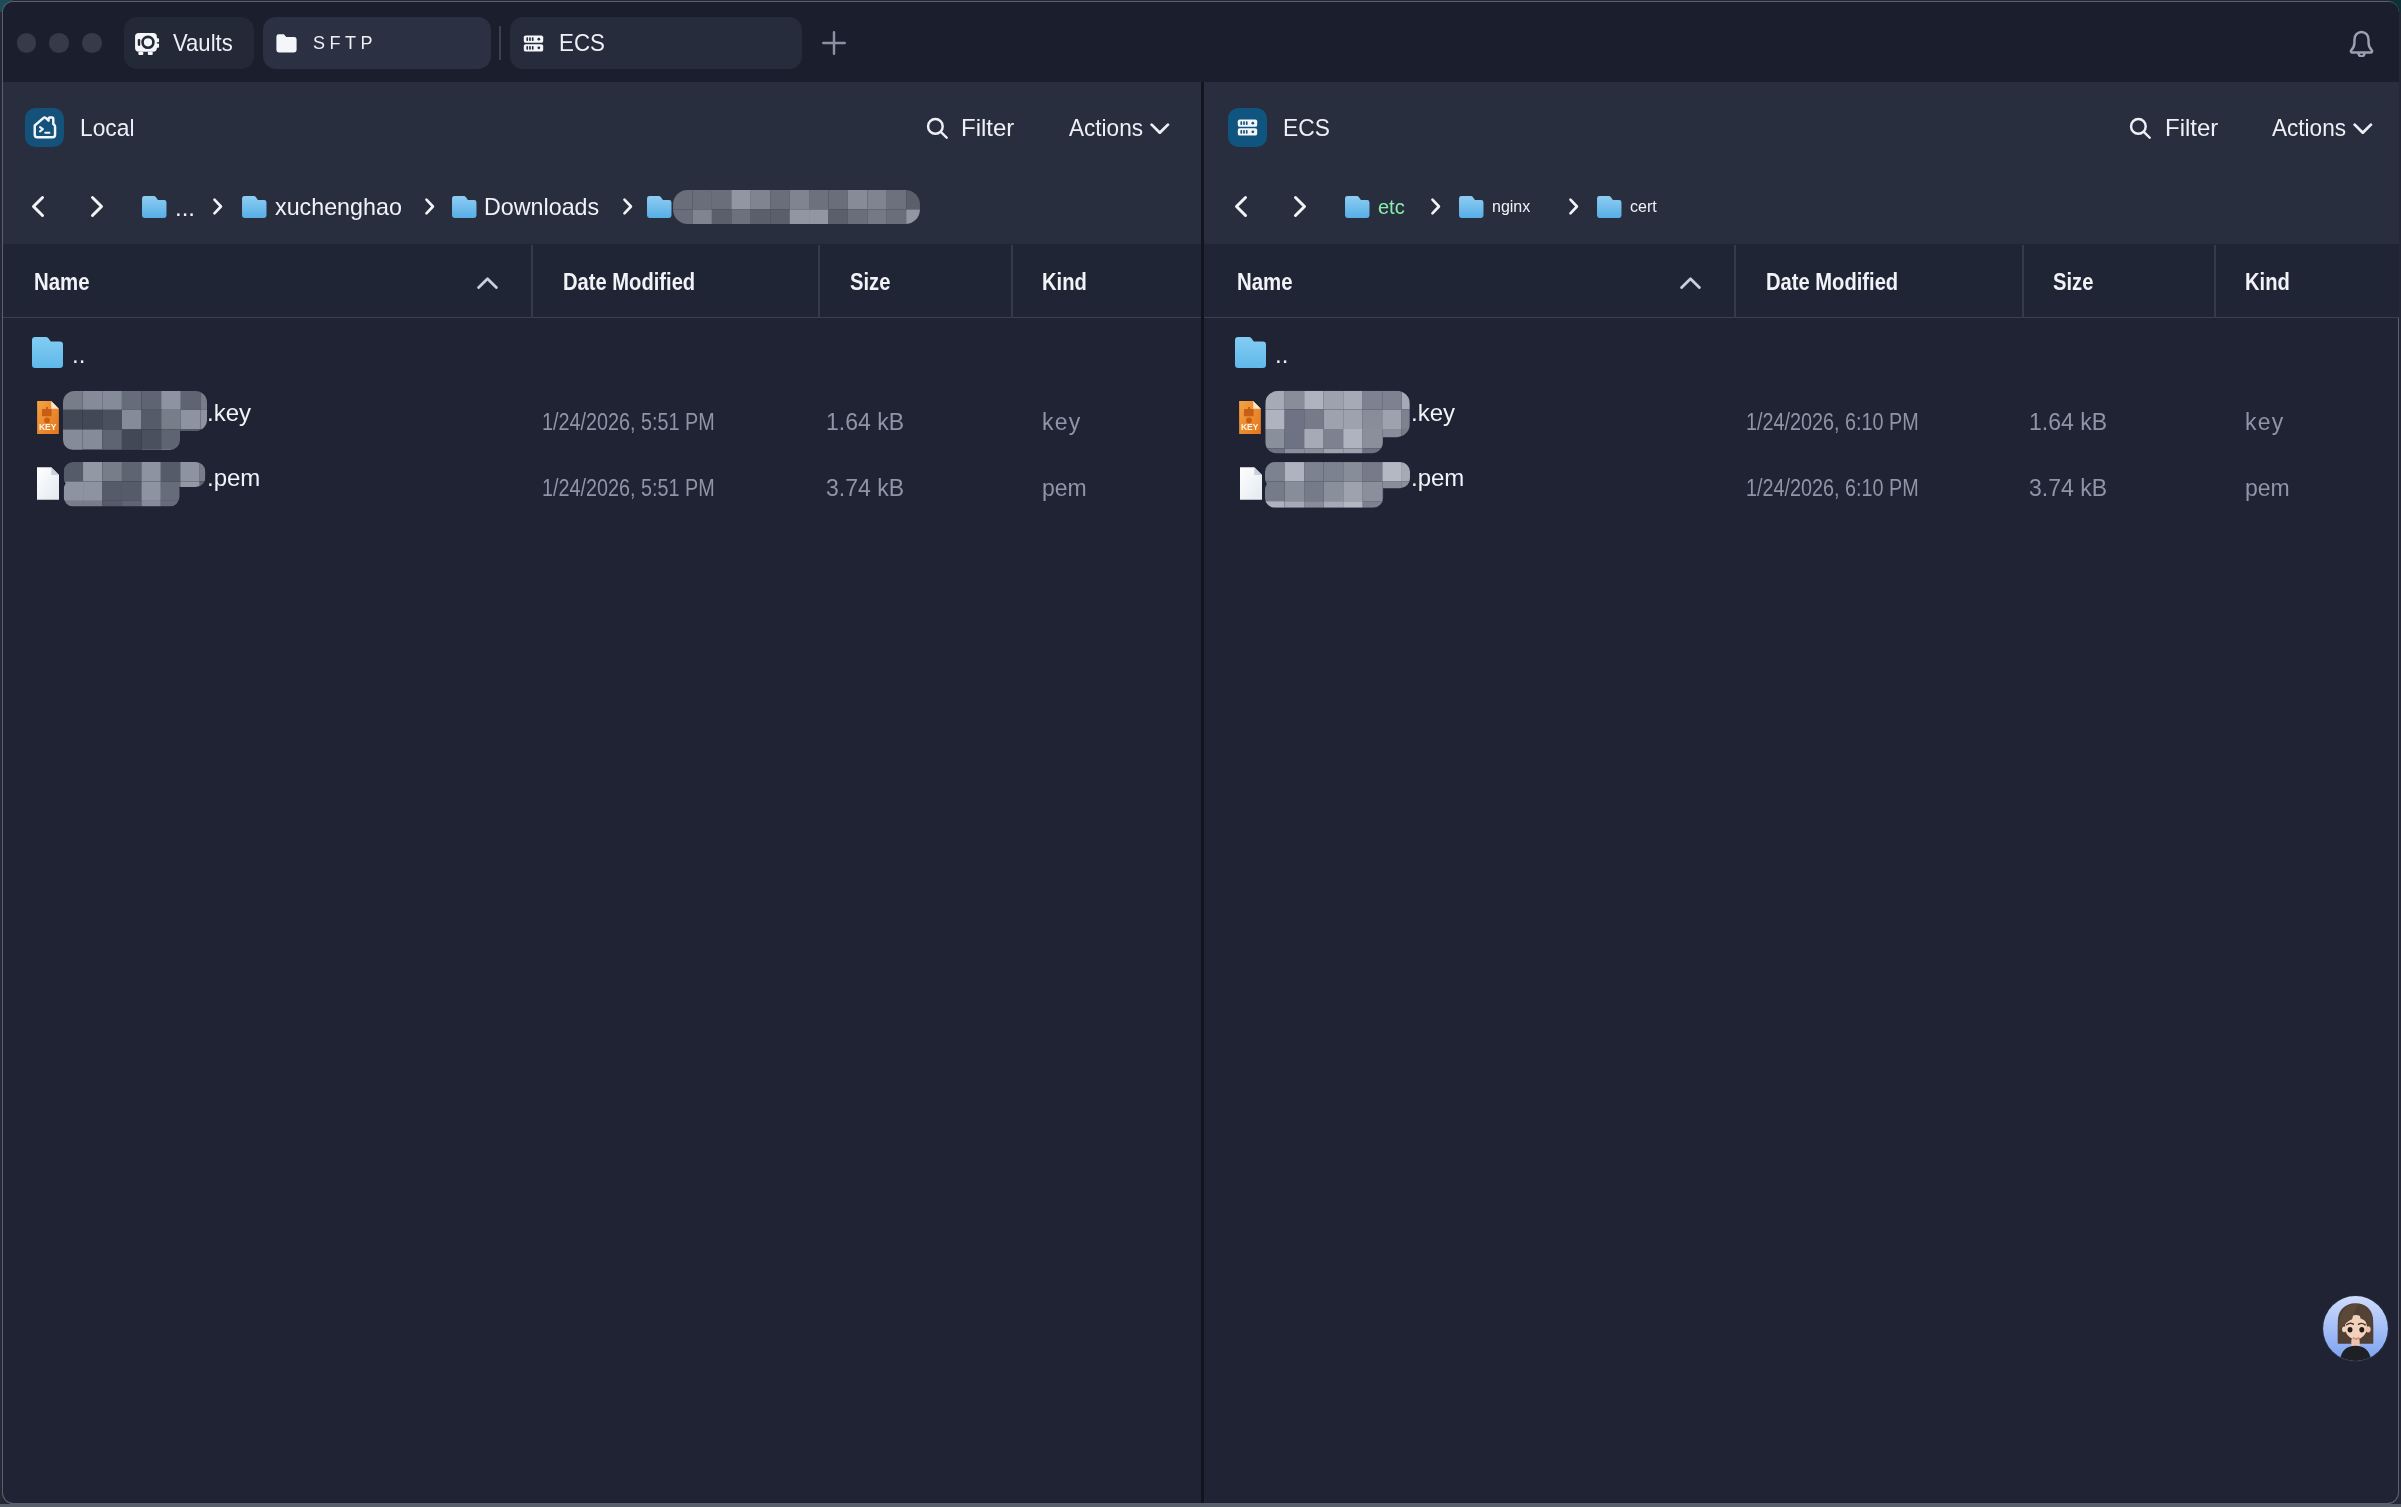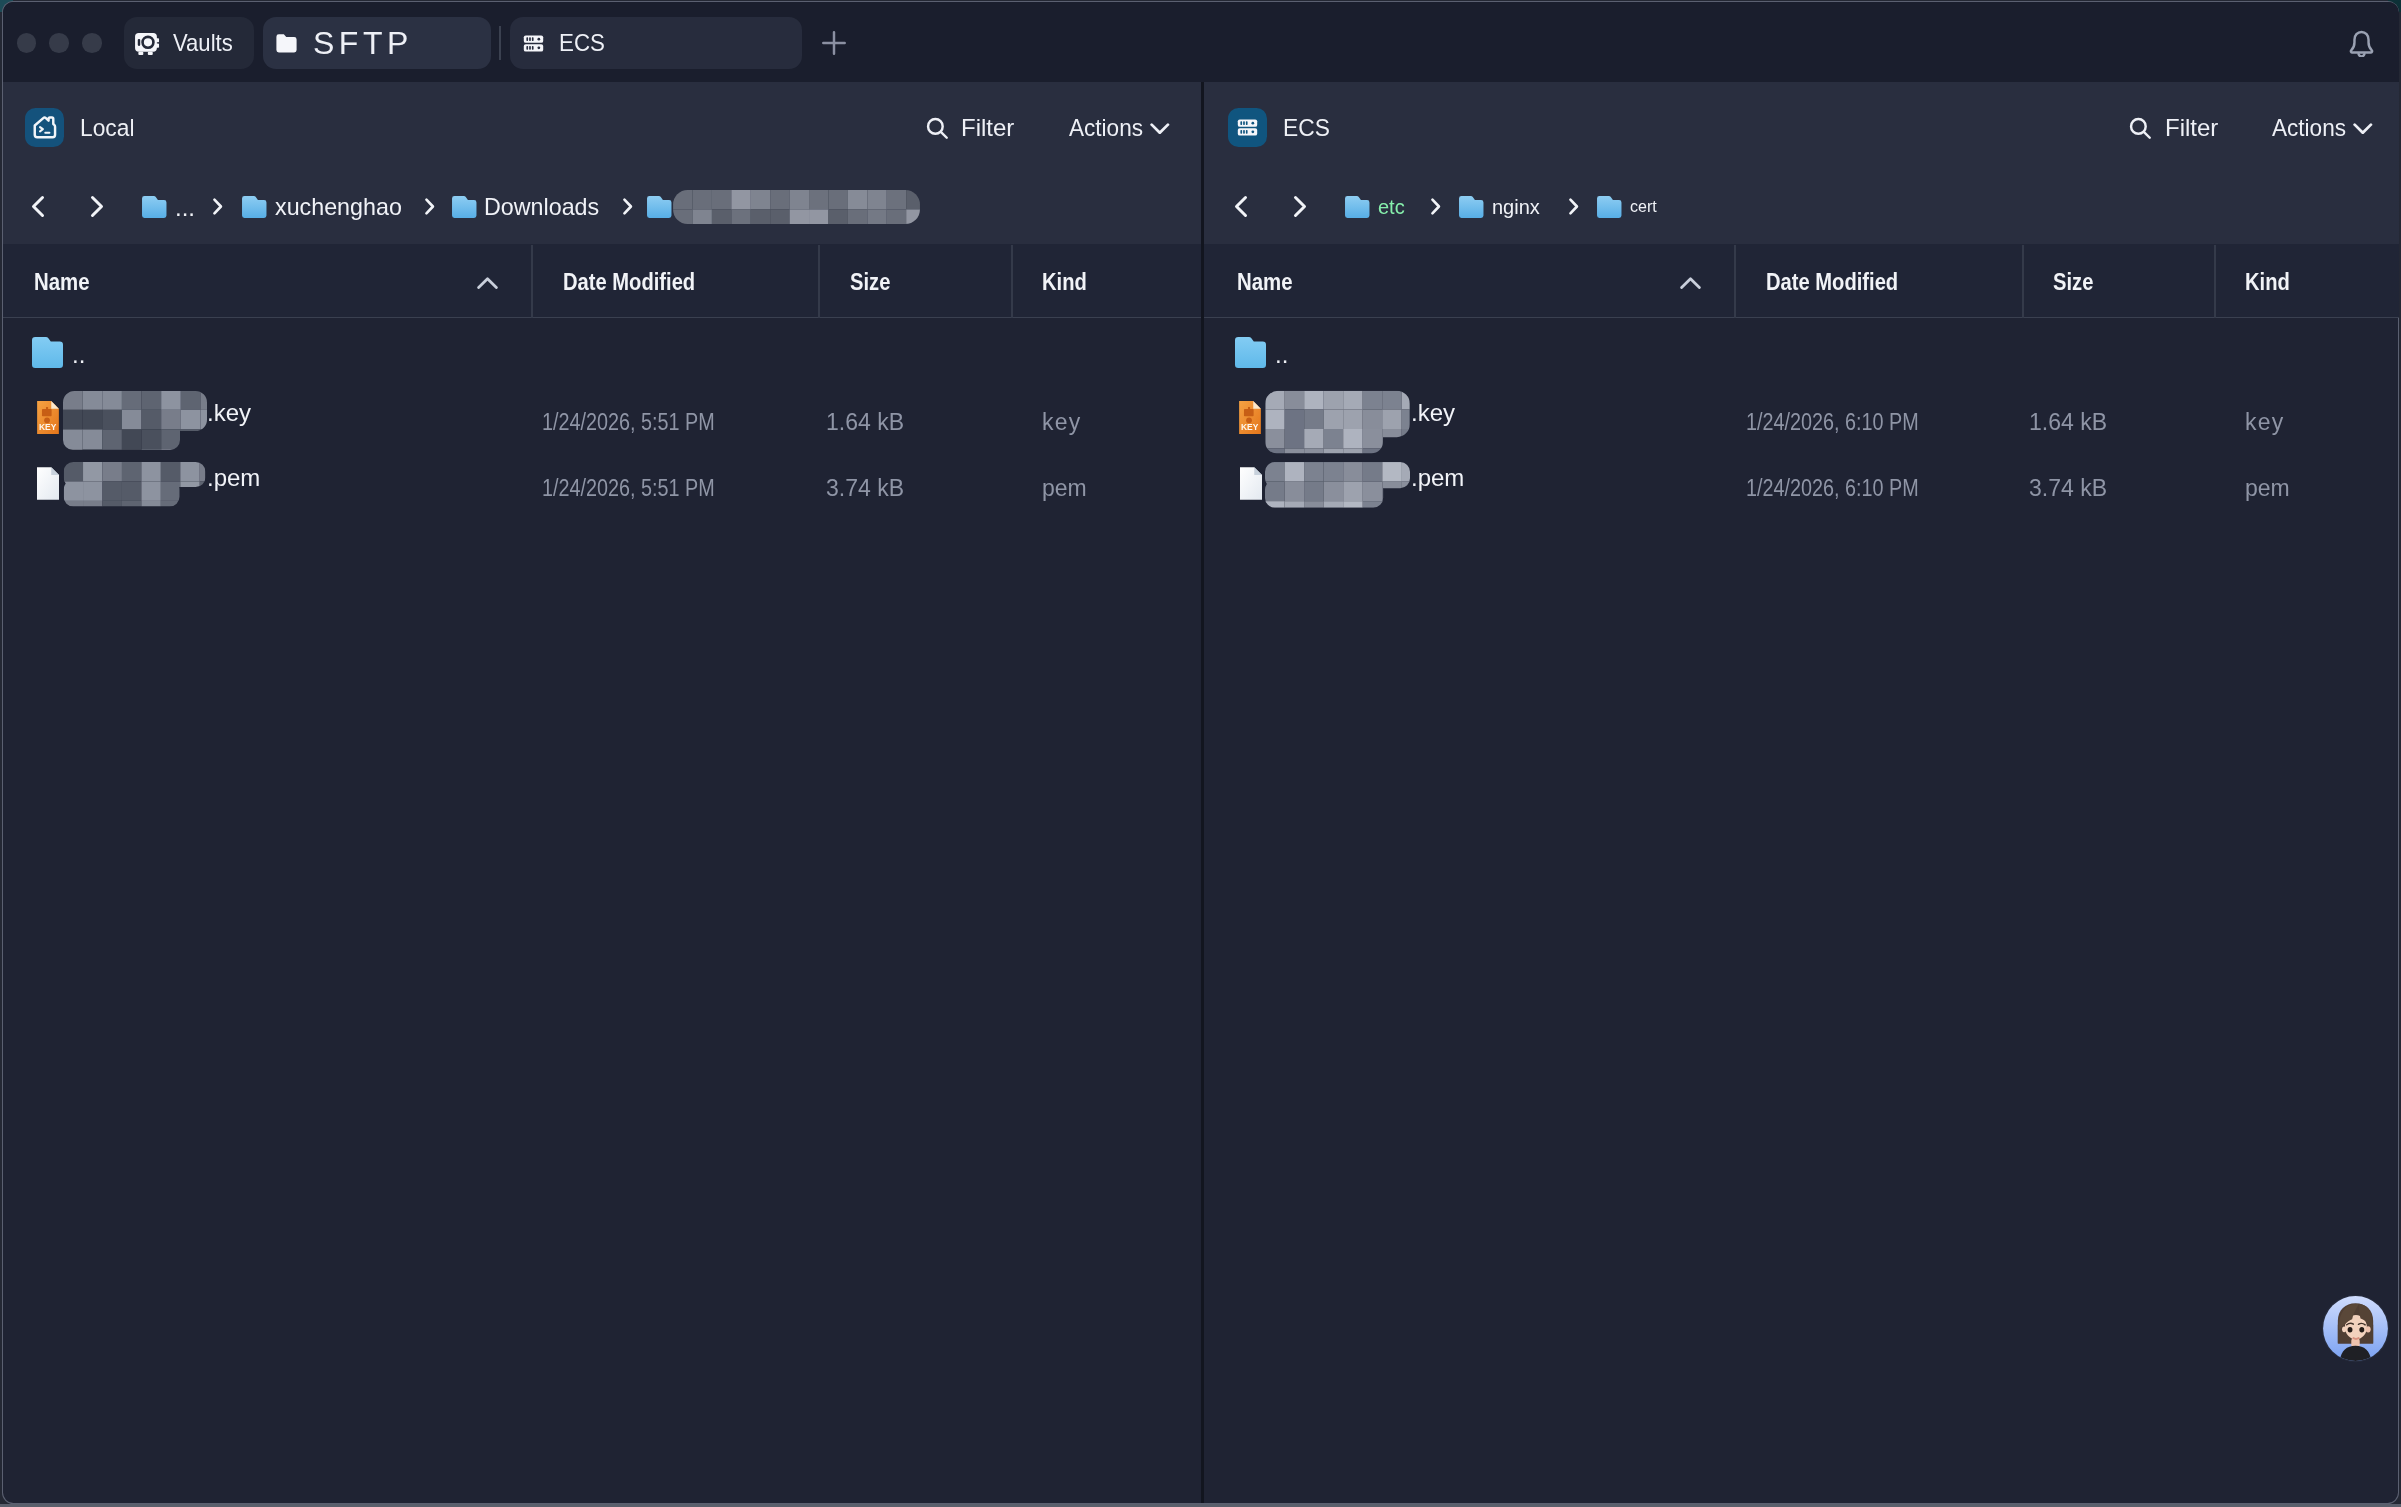--- a/index.html
+++ b/index.html
@@ -19,21 +19,21 @@
 <rect x="5.8" y="10.8" width="3" height="8.5" rx="1.3" fill="#242938"></rect>
 <circle cx="18.2" cy="15" r="6.6" fill="none" stroke="#242938" stroke-width="3.2"></circle>
 <rect x="6.5" y="26.5" width="6" height="3.8" rx="1.2" fill="#f5f6fa"></rect>
 <rect x="18" y="26.5" width="6" height="3.8" rx="1.2" fill="#f5f6fa"></rect>
 </svg>
 <div style="position:absolute;left:173px;top:25px;height:36px;line-height:36px;font-size:24px;color:#eef0f6;font-weight:400;transform:scaleX(0.92);transform-origin:0 50%;white-space:nowrap;">Vaults</div>
 <div class="abs" style="left:263px;top:17px;width:228px;height:52px;border-radius:13px;background:#2b3143;"></div>
 <svg class="abs" style="left:275px;top:33px" width="23" height="21" viewBox="0 0 28 26">
 <path d="M1.5 4.5 a3 3 0 0 1 3-3 h6.2 l3 3.4 h9.8 a3 3 0 0 1 3 3 V21 a3 3 0 0 1 -3 3 h-19 a3 3 0 0 1 -3-3 Z" fill="#f5f6fa"></path>
 </svg>
-<div style="position:absolute;left:313px;top:25px;height:36px;line-height:36px;font-size:32px;color:#eef0f6;font-weight:400;letter-spacing:4.5px;white-space:nowrap;">SFTP</div>
+<div style="position:absolute;left:313px;top:25px;height:36px;line-height:36px;font-size:18px;color:#eef0f6;font-weight:400;letter-spacing:4.5px;white-space:nowrap;">SFTP</div>
 <div class="abs" style="left:510px;top:17px;width:292px;height:52px;border-radius:13px;background:#272c3d;"></div>
 <svg class="abs" style="left:523px;top:33px" width="21" height="21" viewBox="0 0 26 26">
 <rect x="1" y="3" width="24" height="9.2" rx="2.4" fill="#f5f6fa"></rect>
 <rect x="1" y="13.8" width="24" height="9.2" rx="2.4" fill="#f5f6fa"></rect>
 <g fill="#272c3d">
 <rect x="4.2" y="5.4" width="2.1" height="4.4" rx="0.8"></rect>
       <rect x="7.6" y="5.4" width="2.1" height="4.4" rx="0.8"></rect>
       <rect x="11" y="5.4" width="2.1" height="4.4" rx="0.8"></rect>
 <circle cx="19.6" cy="7.6" r="1.7"></circle>
 <rect x="4.2" y="16.2" width="2.1" height="4.4" rx="0.8"></rect>
@@ -221,21 +221,21 @@
   </svg>
 <svg class="abs" style="left:1459px;top:196px" width="24.5" height="22" viewBox="0 0 30 27">
 <defs>
       <linearGradient id="fg1786" x1="0" y1="0" x2="0" y2="1">
 <stop offset="0" stop-color="#8ecdf2"></stop>
         <stop offset="1" stop-color="#57aee6"></stop>
       </linearGradient>
     </defs>
 <path d="M0 3 a3 3 0 0 1 3-3 H14.5 a3 3 0 0 1 2.4 1.2 L19.5 5 H27 a3 3 0 0 1 3 3 V24 a3 3 0 0 1 -3 3 H3 a3 3 0 0 1 -3-3 Z" fill="url(#fg1786)"></path>
 </svg>
-<div style="position:absolute;left:1492px;top:189px;height:36px;line-height:36px;font-size:20px;color:#f0f2f7;font-weight:400;white-space:nowrap;">nginx</div>
+<div style="position:absolute;left:1492px;top:189px;height:36px;line-height:36px;font-size:16px;color:#f0f2f7;font-weight:400;white-space:nowrap;">nginx</div>
 <svg class="abs" style="left:1568px;top:197px" width="11.4" height="19" viewBox="0 0 14 23">
 <path d="M3 3 L11 11.5 L3 20" fill="none" stroke="#f2f4f8" stroke-width="3.2" stroke-linecap="round" stroke-linejoin="round"></path>
   </svg>
 <svg class="abs" style="left:1597px;top:196px" width="24.5" height="22" viewBox="0 0 30 27">
 <defs>
       <linearGradient id="fg1955" x1="0" y1="0" x2="0" y2="1">
 <stop offset="0" stop-color="#8ecdf2"></stop>
         <stop offset="1" stop-color="#57aee6"></stop>
       </linearGradient>
     </defs>

